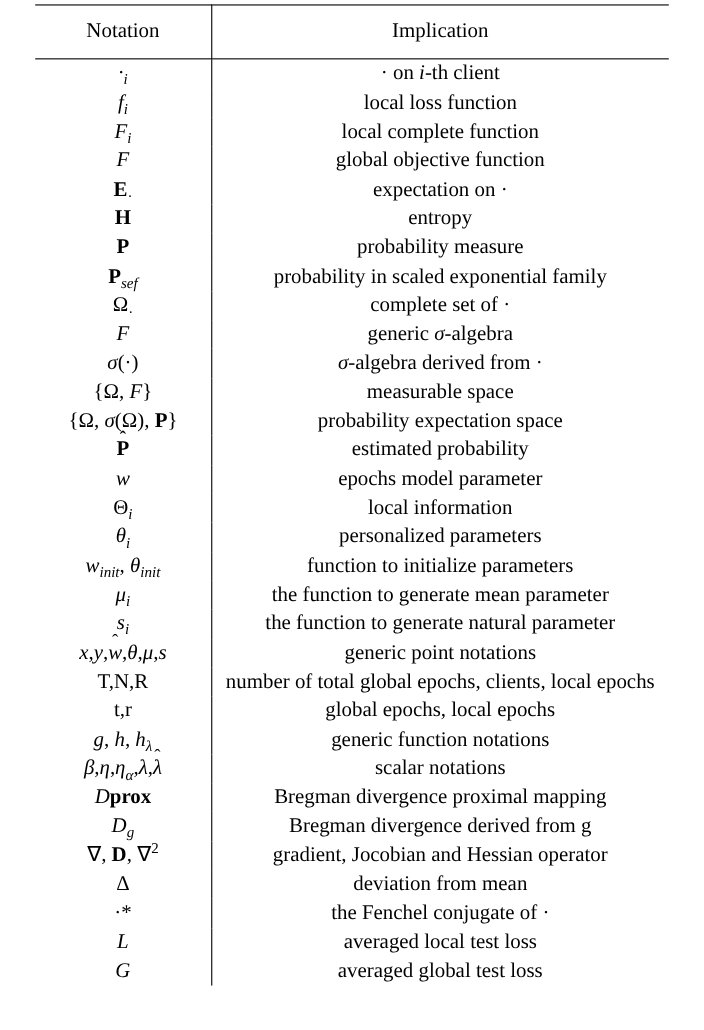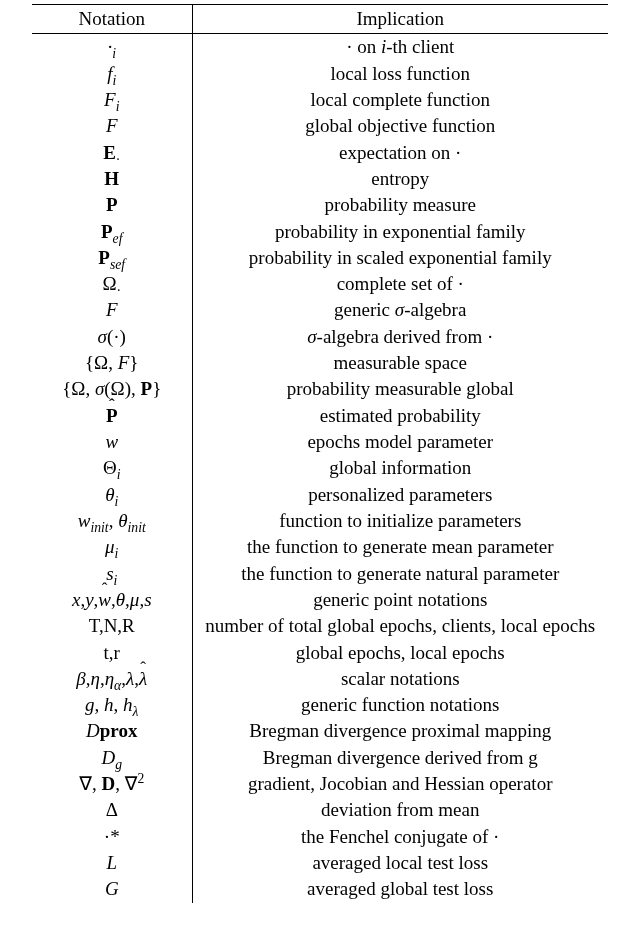--- a/index.html
+++ b/index.html
@@ -18,21 +18,21 @@
   table {
     width: 100%;
     border-collapse: collapse;
     table-layout: fixed;
   }
   col.col-notation { width: 160px; }
   col.col-implication { width: auto; }
   thead tr.header-row td {
     border-top: 1px solid #000;
     border-bottom: 1px solid #000;
-    padding: 2px 4px;
+    padding: 12px 4px;
     font-size: 19px;
     text-align: center;
     white-space: nowrap;
   }
   td.left {
     border-right: 1px solid #000;
     text-align: center;
     font-size: 19px;
     padding: 1px 4px 1px 4px;
     line-height: 1.28;
@@ -103,24 +103,20 @@
         </tr>
         <tr>
           <td class="left"><span class="bf">H</span></td>
           <td class="right">entropy</td>
         </tr>
         <tr>
           <td class="left"><span class="bf">P</span></td>
           <td class="right">probability measure</td>
         </tr>
         <tr>
-          <td class="left"><span class="bf">P</span><sub><span class="it">ef</span></sub></td>
-          <td class="right">probability in exponential family</td>
-        </tr>
-        <tr>
           <td class="left"><span class="bf">P</span><sub><span class="it">sef</span></sub></td>
           <td class="right">probability in scaled exponential family</td>
         </tr>
         <tr>
           <td class="left">Ω<sub>·</sub></td>
           <td class="right">complete set of ·</td>
         </tr>
         <tr>
           <td class="left"><span class="scr">F</span></td>
           <td class="right">generic <span class="it">σ</span>-algebra</td>
@@ -128,33 +124,33 @@
         <tr>
           <td class="left"><span class="it">σ</span>(·)</td>
           <td class="right"><span class="it">σ</span>-algebra derived from ·</td>
         </tr>
         <tr>
           <td class="left">{Ω, <span class="scr">F</span>}</td>
           <td class="right">measurable space</td>
         </tr>
         <tr>
           <td class="left">{Ω, <span class="it">σ</span>(Ω), <span class="bf">P</span>}</td>
-          <td class="right">probability measurable global</td>
+          <td class="right">probability expectation space</td>
         </tr>
         <tr>
           <td class="left"><span class="hat bf">P</span></td>
           <td class="right">estimated probability</td>
         </tr>
         <tr>
           <td class="left"><span class="it">w</span></td>
           <td class="right">epochs model parameter</td>
         </tr>
         <tr>
           <td class="left">Θ<sub><span class="it">i</span></sub></td>
-          <td class="right">global information</td>
+          <td class="right">local information</td>
         </tr>
         <tr>
           <td class="left"><span class="it">θ<sub>i</sub></span></td>
           <td class="right">personalized parameters</td>
         </tr>
         <tr>
           <td class="left"><span class="it">w<sub>init</sub></span>, <span class="it">θ<sub>init</sub></span></td>
           <td class="right">function to initialize parameters</td>
         </tr>
         <tr>
@@ -171,26 +167,26 @@
         </tr>
         <tr>
           <td class="left">T,N,R</td>
           <td class="right">number of total global epochs, clients, local epochs</td>
         </tr>
         <tr>
           <td class="left">t,r</td>
           <td class="right">global epochs, local epochs</td>
         </tr>
         <tr>
+          <td class="left"><span class="it">g</span>, <span class="it">h</span>, <span class="it">h<sub>λ</sub></span></td>
+          <td class="right">generic function notations</td>
+        </tr>
+        <tr>
           <td class="left"><span class="it">β</span>,<span class="it">η</span>,<span class="it">η<sub>α</sub></span>,<span class="it">λ</span>,<span class="it hat">λ</span></td>
           <td class="right">scalar notations</td>
-        </tr>
-        <tr>
-          <td class="left"><span class="it">g</span>, <span class="it">h</span>, <span class="it">h<sub>λ</sub></span></td>
-          <td class="right">generic function notations</td>
         </tr>
         <tr>
           <td class="left"><span class="scr">D</span><span class="bf">prox</span></td>
           <td class="right">Bregman divergence proximal mapping</td>
         </tr>
         <tr>
           <td class="left"><span class="scr">D</span><sub><span class="it">g</span></sub></td>
           <td class="right">Bregman divergence derived from g</td>
         </tr>
         <tr>

